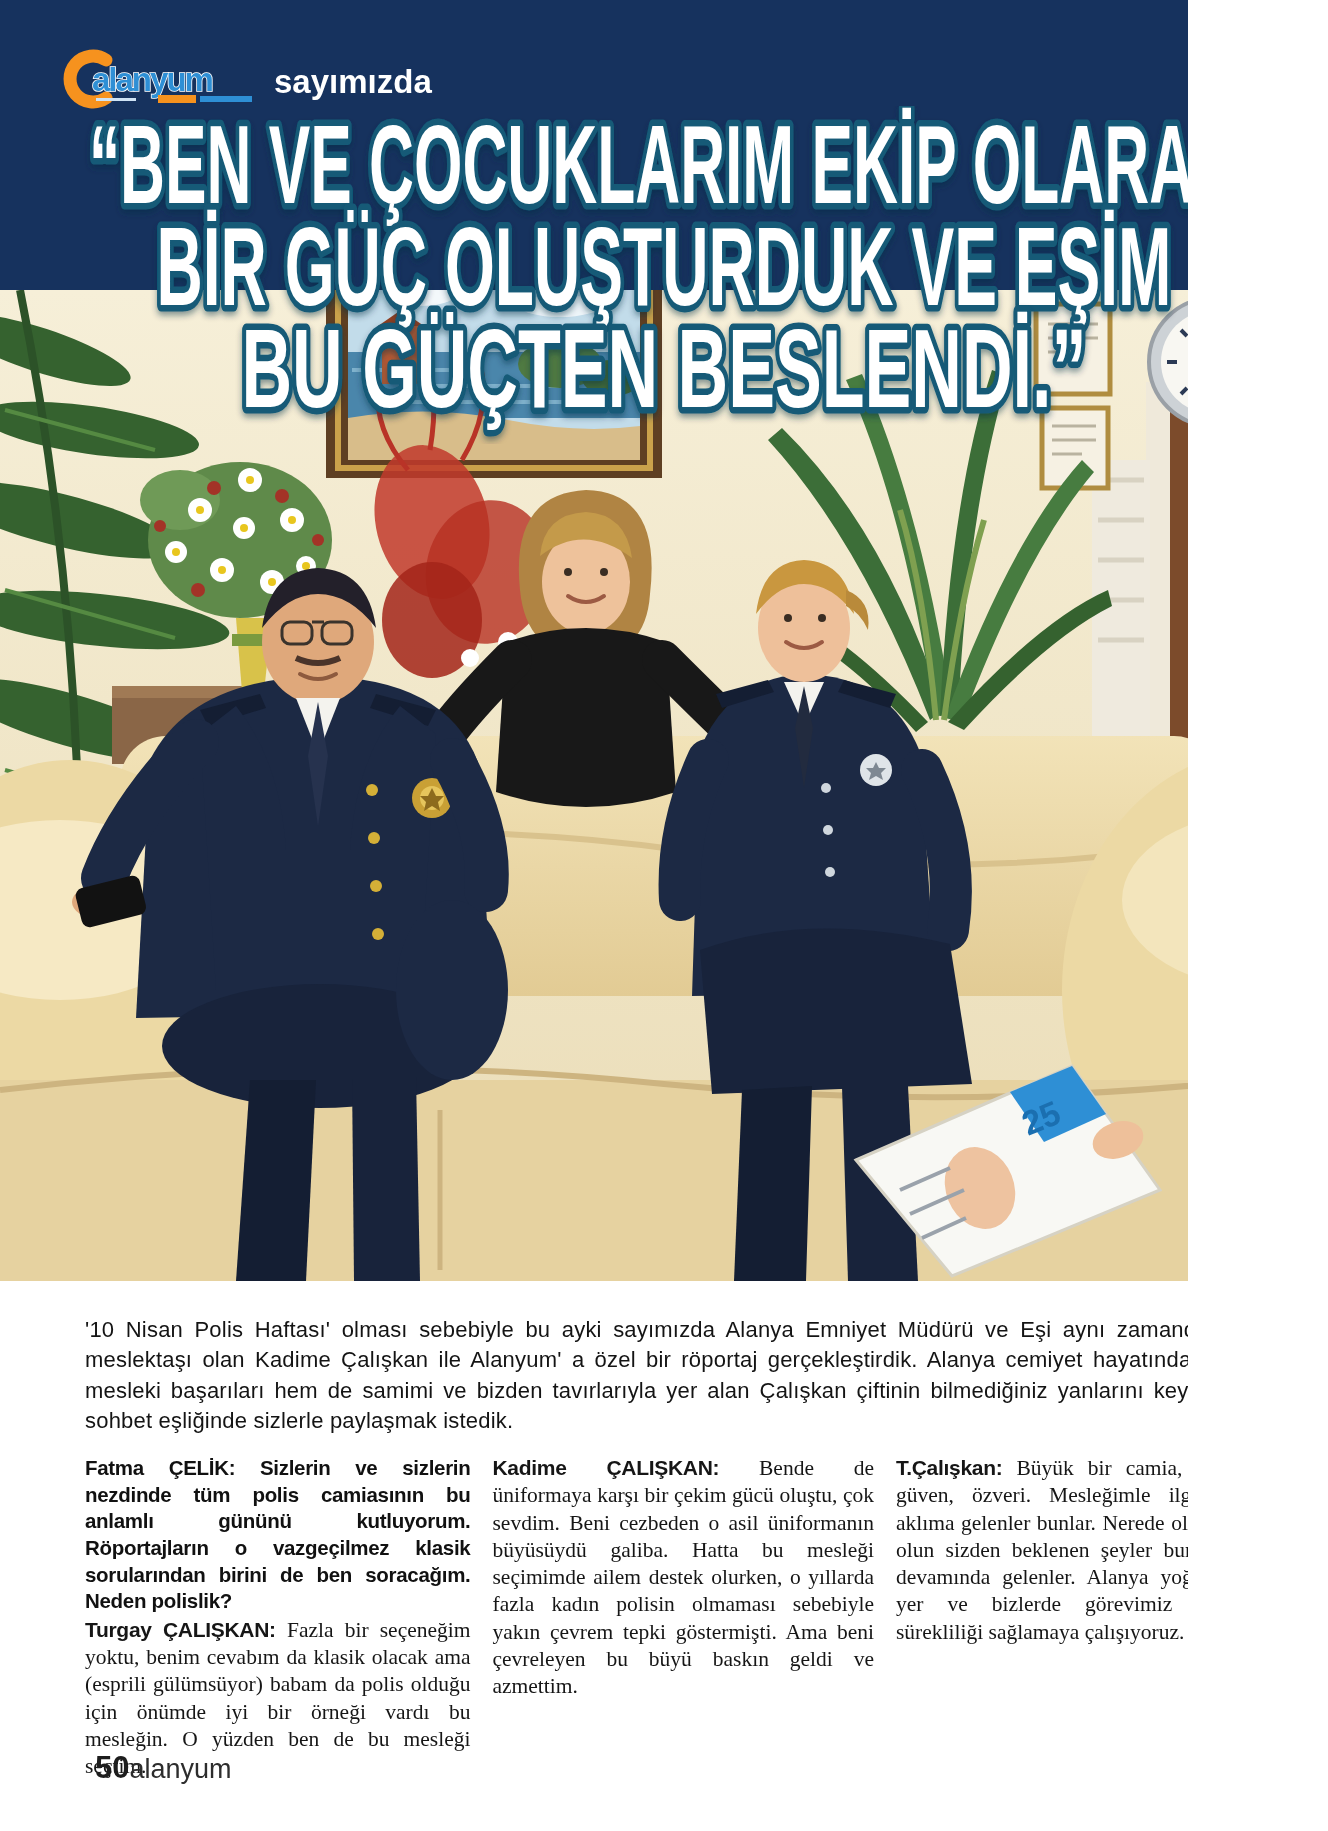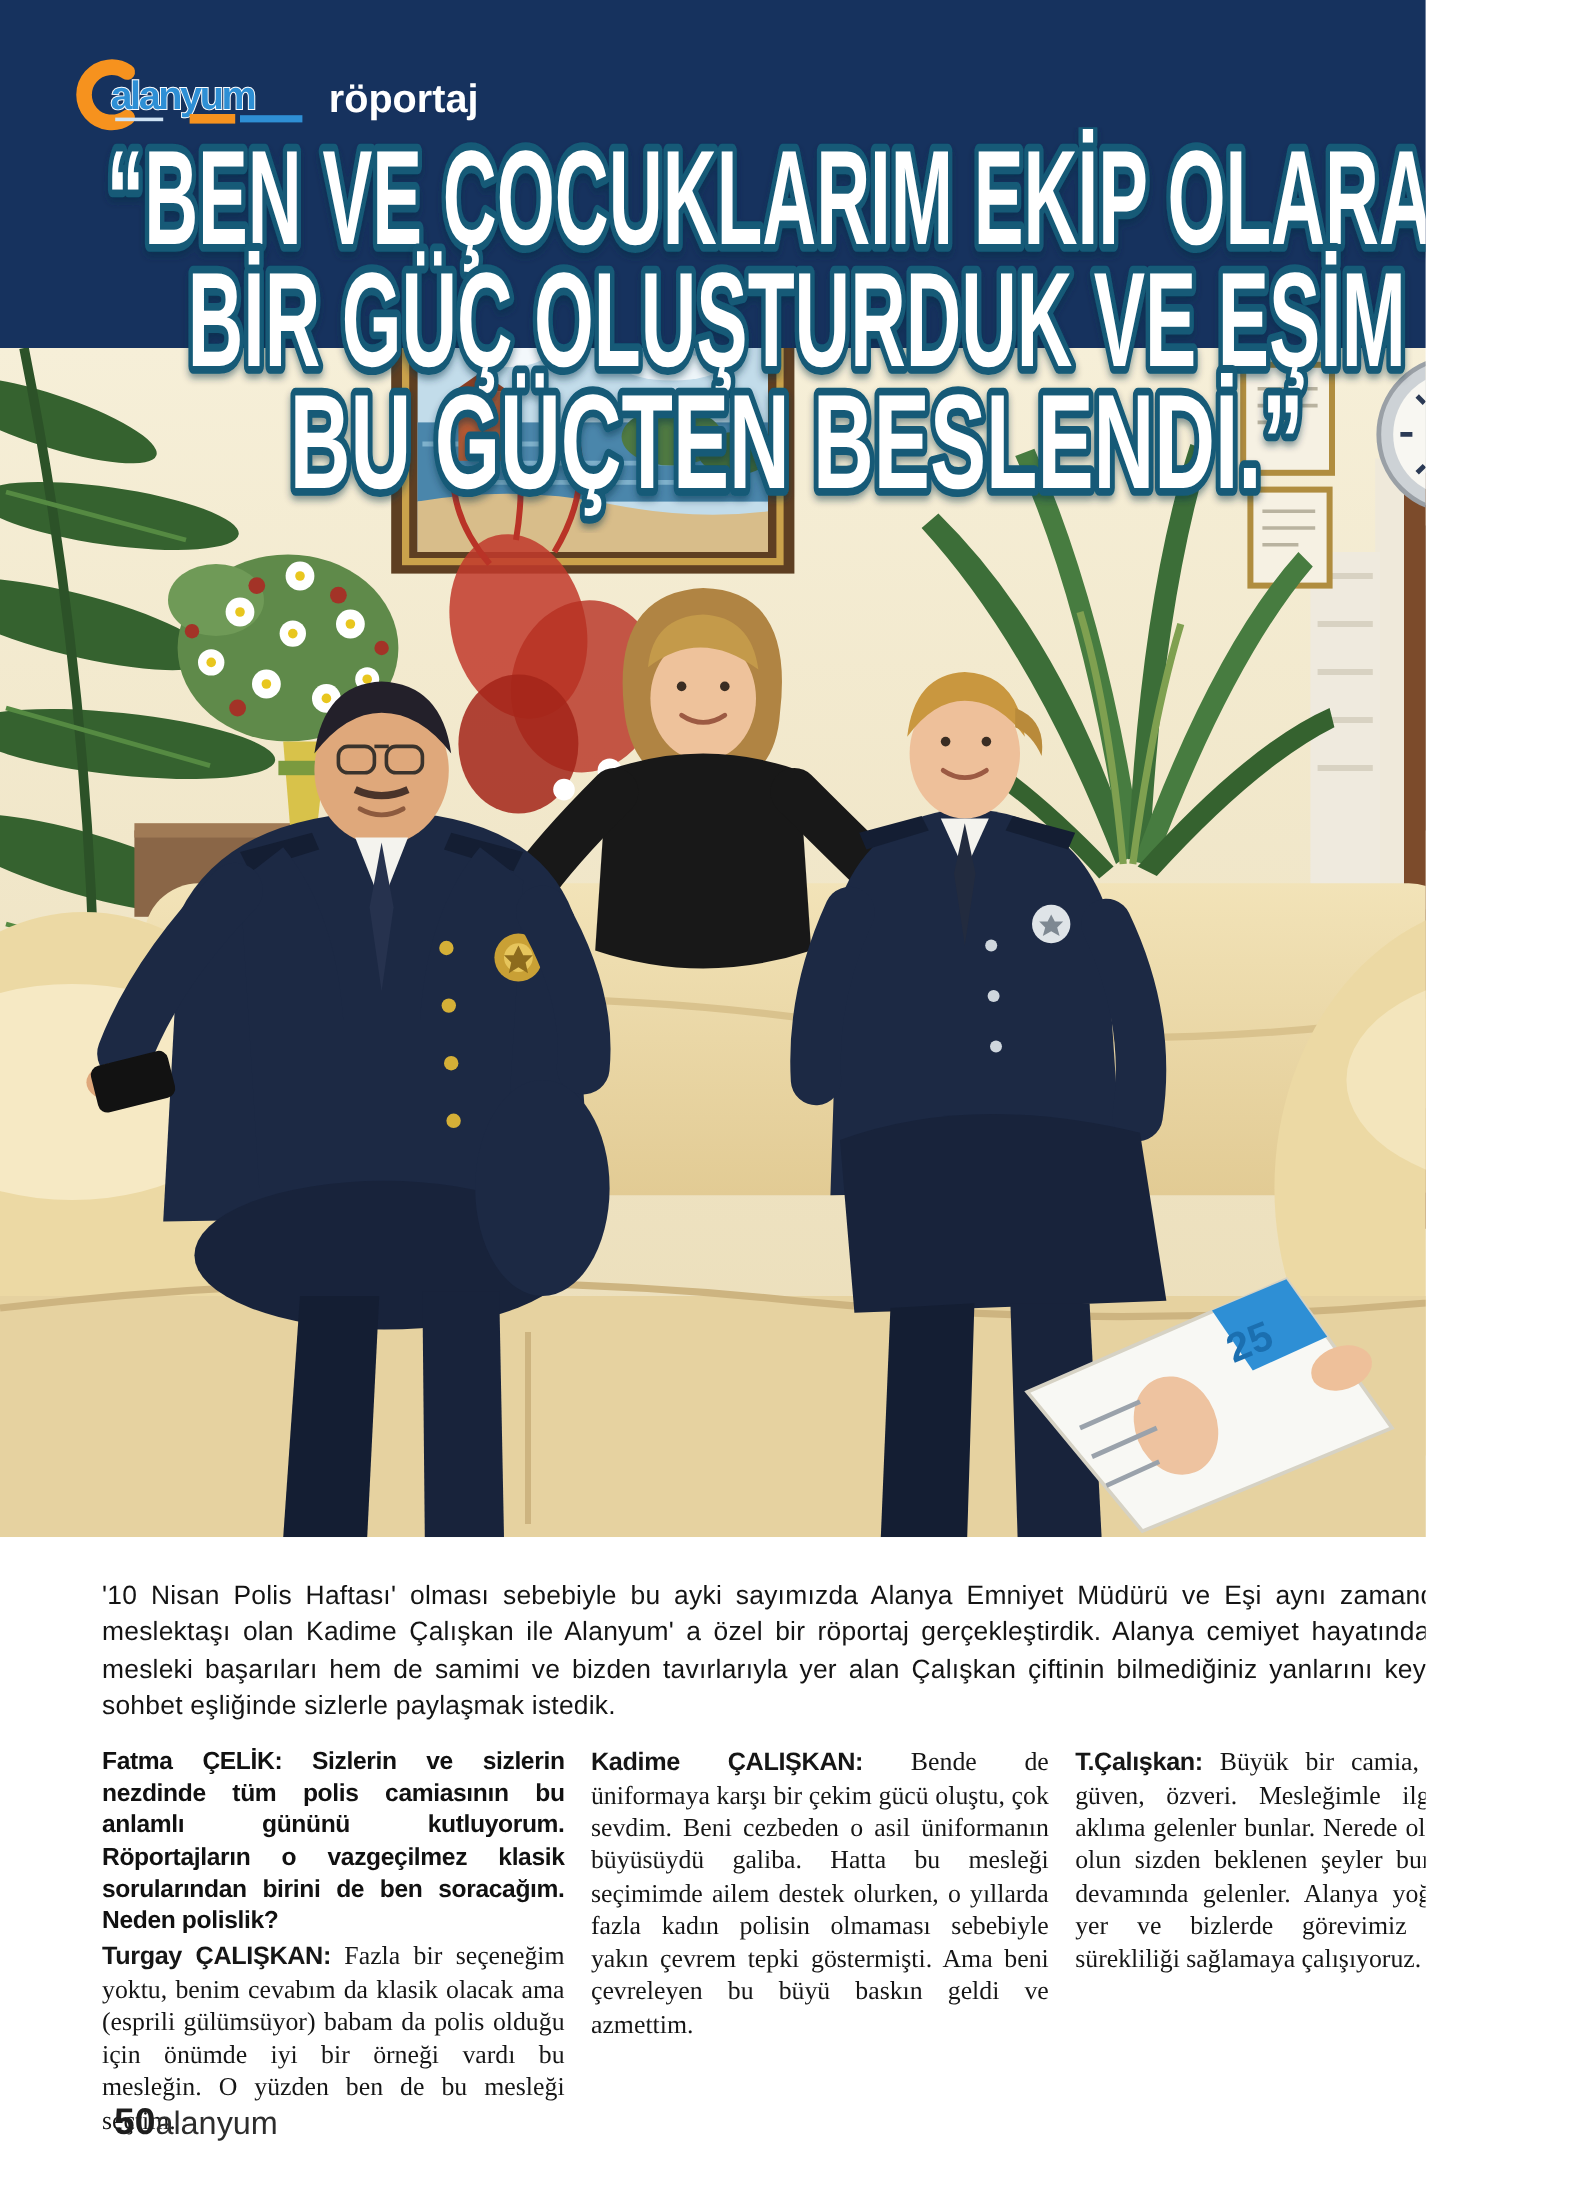--- a/index.html
+++ b/index.html
@@ -89,21 +89,21 @@
   <div class="band-step"></div>
 
   <div class="logo-row">
     <svg width="206" height="64" viewBox="0 0 206 64">
       <path d="M44 12 A 23 23 0 1 0 44 50" fill="none" stroke="#f6921e" stroke-width="13" stroke-linecap="round"></path>
       <text x="30" y="43" font-family="Liberation Sans, sans-serif" font-weight="bold" font-size="33" fill="#2e8fd5" stroke="#ffffff" stroke-width="1.6" paint-order="stroke" letter-spacing="-2">alanyum</text>
       <rect x="96" y="47" width="38" height="8" fill="#f6921e"></rect>
       <rect x="138" y="48" width="52" height="6" fill="#2e8fd5"></rect>
       <rect x="34" y="50" width="40" height="3" fill="#cfe3f5"></rect>
     </svg>
-    <span class="logo-section">röportaj</span>
+    <span class="logo-section">sayımızda</span>
   </div>
 
 
   <svg class="headline-svg" width="1328" height="340" viewBox="0 0 1328 340">
     <defs>
       <filter id="hsh" x="-5%" y="-5%" width="110%" height="115%">
         <feDropShadow dx="0" dy="4" stdDeviation="3" flood-color="#0a2a40" flood-opacity="0.45"></feDropShadow>
       </filter>
     </defs>
     <text x="664" y="97" font-size="112" text-anchor="middle" textLength="1150" lengthAdjust="spacingAndGlyphs" filter="url(#hsh)">“BEN VE ÇOCUKLARIM EKİP OLARAK</text>

